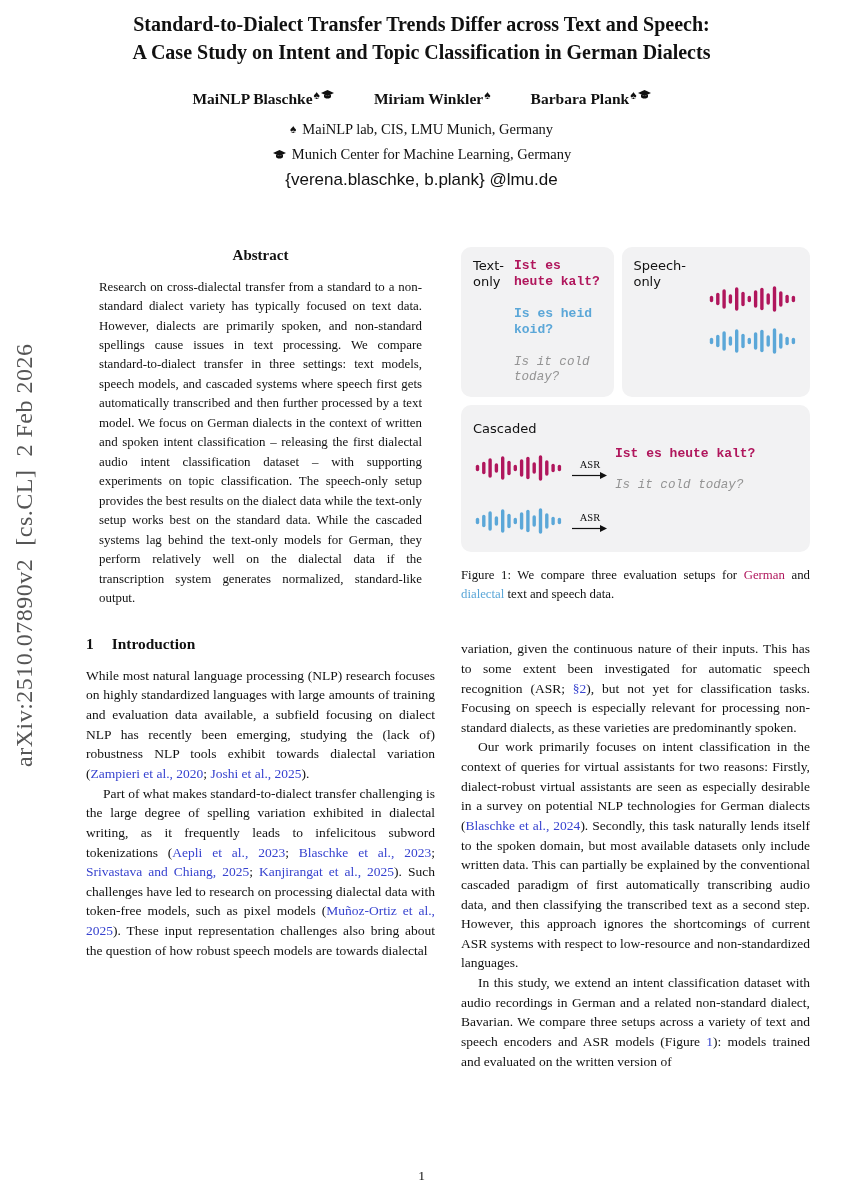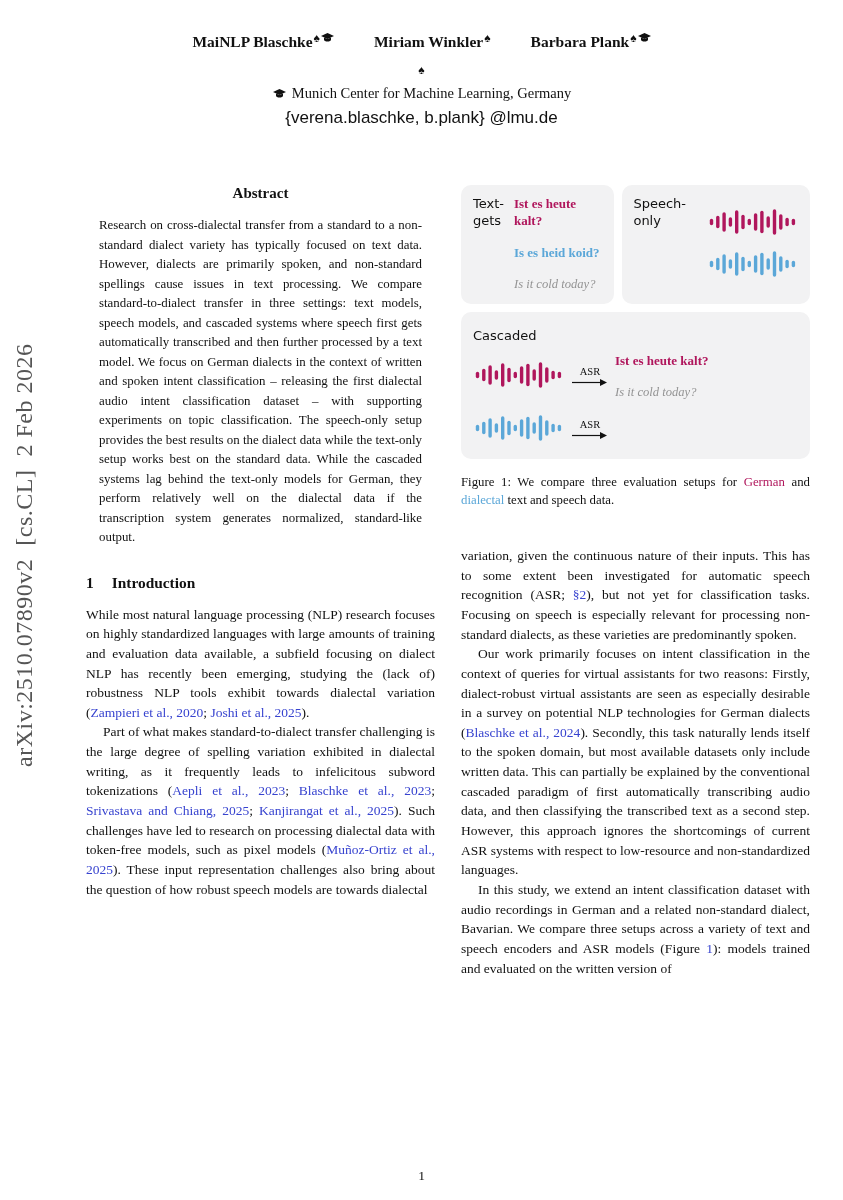--- a/index.html
+++ b/index.html
@@ -41,21 +41,21 @@
   .seg-link{color:var(--link);}
   .seg-german-text{color:var(--german);}
   .seg-dialect-text{color:var(--dialect);}
 
   
   .fig-top{display:flex;gap:8px;}
   .fig-box{background:#f2f2f3;border-radius:10px;}
   .box-text{flex:1.16;padding:11px 12px;display:flex;gap:10px;}
   .box-speech{flex:1;padding:11px 11px;display:flex;gap:21px;}
   .fig-label{font-family:"DejaVu Sans","Liberation Sans",sans-serif;font-size:13px;line-height:1.3;white-space:pre-line;color:#111;}
-  .fig-lines{display:flex;flex-direction:column;gap:16px;justify-content:center;font-family:Liberation Serif, serif;}
+  .fig-lines{display:flex;flex-direction:column;gap:16px;justify-content:center;font-family:Liberation Mono, monospace;}
   .fig-line{font-size:13px;line-height:1.25;}
   .fig-german{color:var(--german);font-weight:bold;}
   .fig-dialect{color:var(--dialect);font-weight:bold;}
   .fig-gloss{color:var(--gloss);font-style:italic;font-weight:normal;font-size:12.6px;}
   .fig-sic{color:var(--gloss);font-style:italic;font-weight:normal;font-size:12px;}
   .fig-waves{display:flex;flex-direction:column;gap:8px;justify-content:center;align-items:center;flex:1;}
   .box-cascaded{margin-top:8px;padding:12px 12px;display:flex;gap:8px;flex-direction:column;}
   .casc-label{align-self:flex-start;margin-top:4px;}
   .casc-rows{display:flex;flex-direction:column;gap:12px;flex:1;}
   .casc-row{display:flex;align-items:center;gap:7px;}
@@ -68,34 +68,39 @@
   .page-num{position:absolute;bottom:16px;left:0;width:100%;text-align:center;font-size:13.5px;}
 </style>
 </head>
 <body>
 
 <div class="page">
 
   <div class="watermark">arXiv:2510.07890v2  [cs.CL]  2 Feb 2026</div>
 
   <header class="header">
+    <h1 class="title">
+      <span class="title-line">Standard-to-Dialect Transfer Trends Differ across Text and Speech:</span>
+      <span class="title-line">A Case Study on Intent and Topic Classification in German Dialects</span>
+    </h1>
     <div class="authors">
         <span class="author"><span class="author-name">MaiNLP Blaschke</span><span class="author-marks"><span class="mark-spade">♠</span><span class="mark-cap"><svg width="13" height="10" viewBox="0 0 13 10">
                 <path d="M6.5 0L13 3L6.5 6L0 3Z" fill="#111"></path>
                 <path d="M3 4.4v2.3c0 1 1.6 1.9 3.5 1.9s3.5-.9 3.5-1.9V4.4L6.5 6z" fill="#111"></path>
               </svg></span></span></span>
         <span class="author"><span class="author-name">Miriam Winkler</span><span class="author-marks"><span class="mark-spade">♠</span></span></span>
         <span class="author"><span class="author-name">Barbara Plank</span><span class="author-marks"><span class="mark-spade">♠</span><span class="mark-cap"><svg width="13" height="10" viewBox="0 0 13 10">
                 <path d="M6.5 0L13 3L6.5 6L0 3Z" fill="#111"></path>
                 <path d="M3 4.4v2.3c0 1 1.6 1.9 3.5 1.9s3.5-.9 3.5-1.9V4.4L6.5 6z" fill="#111"></path>
               </svg></span></span></span>
       </div>
     <div class="affils">
         <div class="affil-line">
           <span class="mark-spade">♠</span>
+          <span>MaiNLP lab, CIS, LMU Munich, Germany</span>
         </div>
         <div class="affil-line">
           <span class="mark-cap"><svg width="13" height="10" viewBox="0 0 13 10">
               <path d="M6.5 0L13 3L6.5 6L0 3Z" fill="#111"></path>
               <path d="M3 4.4v2.3c0 1 1.6 1.9 3.5 1.9s3.5-.9 3.5-1.9V4.4L6.5 6z" fill="#111"></path>
             </svg></span>
           <span>Munich Center for Machine Learning, Germany</span>
         </div>
       </div>
     <div class="email">{verena.blaschke, b.plank} @lmu.de</div>
@@ -116,21 +121,21 @@
           <p class=""><span class="seg-plain">While most natural language processing (NLP) research focuses on highly standardized languages with large amounts of training and evaluation data available, a subfield focusing on dialect NLP has recently been emerging, studying the (lack of) robustness NLP tools exhibit towards dialectal variation (</span><span class="seg-link">Zampieri et al., 2020</span><span class="seg-plain">; </span><span class="seg-link">Joshi et al., 2025</span><span class="seg-plain">).</span></p>
           <p class="indent"><span class="seg-plain">Part of what makes standard-to-dialect transfer challenging is the large degree of spelling variation exhibited in dialectal writing, as it frequently leads to infelicitous subword tokenizations (</span><span class="seg-link">Aepli et al., 2023</span><span class="seg-plain">; </span><span class="seg-link">Blaschke et al., 2023</span><span class="seg-plain">; </span><span class="seg-link">Srivastava and Chiang, 2025</span><span class="seg-plain">; </span><span class="seg-link">Kanjirangat et al., 2025</span><span class="seg-plain">). Such challenges have led to research on processing dialectal data with token-free models, such as pixel models (</span><span class="seg-link">Muñoz-Ortiz et al., 2025</span><span class="seg-plain">). These input representation challenges also bring about the question of how robust speech models are towards dialectal</span></p>
         </div>
     </div>
 
     <div class="col">
       <figure class="figure">
         <div class="fig-top">
           <div class="fig-box box-text">
             <div class="fig-label">Text-
-gets</div>
+only</div>
             <div class="fig-lines">
                 <div class="fig-line fig-german">Ist es heute kalt?</div>
                 <div class="fig-line fig-dialect">Is es heid koid?</div>
                 <div class="fig-line fig-gloss">Is it cold today?</div>
               </div>
           </div>
           <div class="fig-box box-speech">
             <div class="fig-label">Speech-
 only</div>
             <div class="fig-waves">

